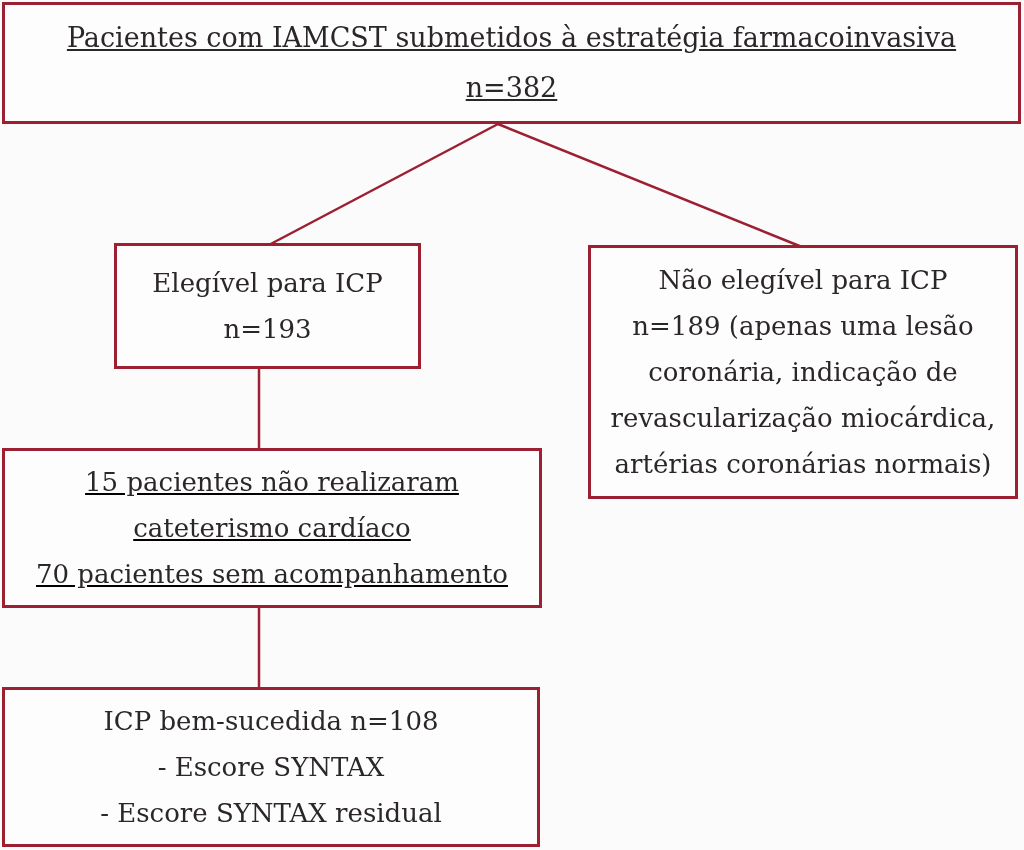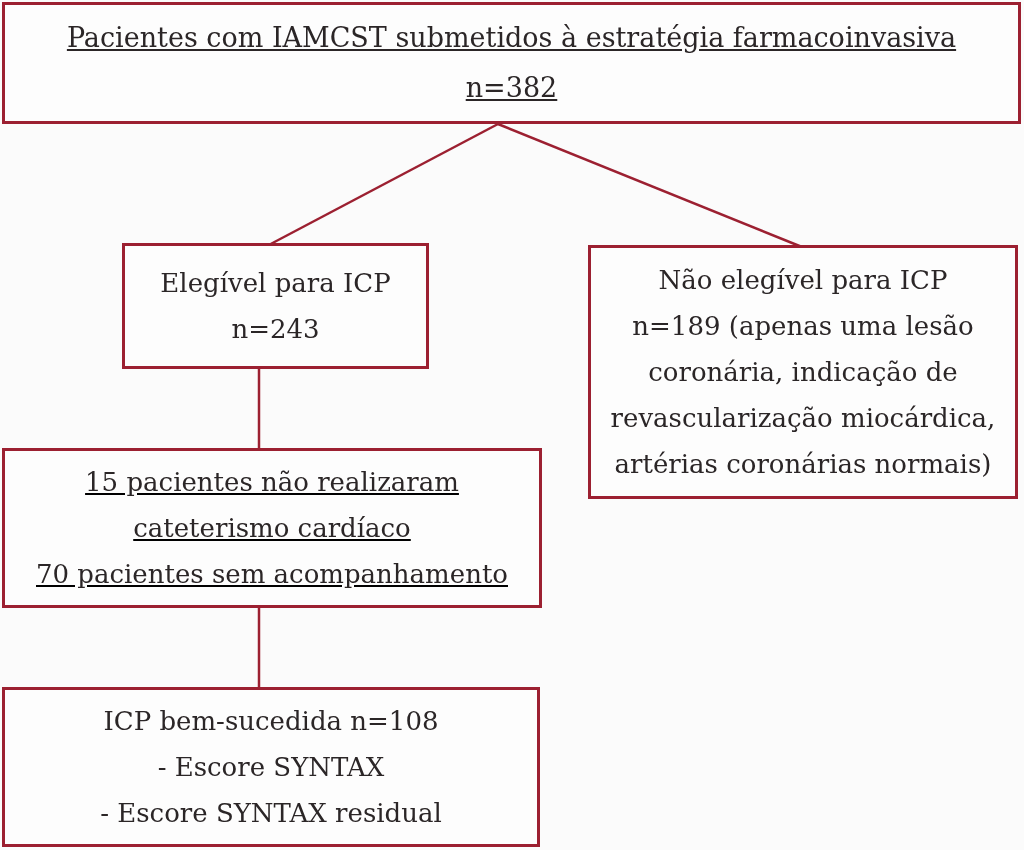--- a/index.html
+++ b/index.html
@@ -37,21 +37,21 @@
     text-align: center;
   }
   .node .line {
     font-size: 26px;
     line-height: 46px;
     white-space: nowrap;
     color: #2b2627;
   }
   #node-root       { left: 2px;   top: 2px;   width: 1019px; height: 122px; }
   #node-root .line { line-height: 50px; font-size: 27px; text-decoration: underline; }
-  #node-eligible     { left: 122px; top: 243px; width: 307px; height: 126px; }
+  #node-eligible     { left: 114px; top: 243px; width: 307px; height: 126px; }
   #node-not-eligible { left: 588px; top: 245px; width: 430px; height: 254px; }
   #node-exclusions   { left: 2px;   top: 448px; width: 540px; height: 160px; text-decoration: underline; }
   #node-outcome      { left: 2px;   top: 687px; width: 538px; height: 160px; text-align: center; }
 </style>
 </head>
 <body>
 
 <div id="canvas">
 
   <svg id="connectors" viewBox="0 0 1024 850" xmlns="http://www.w3.org/2000/svg">
@@ -61,21 +61,21 @@
     <line x1="259" y1="607" x2="259" y2="689" stroke="#9c2031" stroke-width="2.5"></line>
   </svg>
 
   <div class="node" id="node-root">
     <div class="line">Pacientes com IAMCST submetidos à estratégia farmacoinvasiva</div>
     <div class="line">n=382</div>
   </div>
 
   <div class="node" id="node-eligible">
     <div class="line">Elegível para ICP</div>
-    <div class="line">n=243</div>
+    <div class="line">n=193</div>
   </div>
 
   <div class="node" id="node-not-eligible">
     <div class="line">Não elegível para ICP</div>
     <div class="line">n=189 (apenas uma lesão</div>
     <div class="line">coronária, indicação de</div>
     <div class="line">revascularização miocárdica,</div>
     <div class="line">artérias coronárias normais)</div>
   </div>
 

